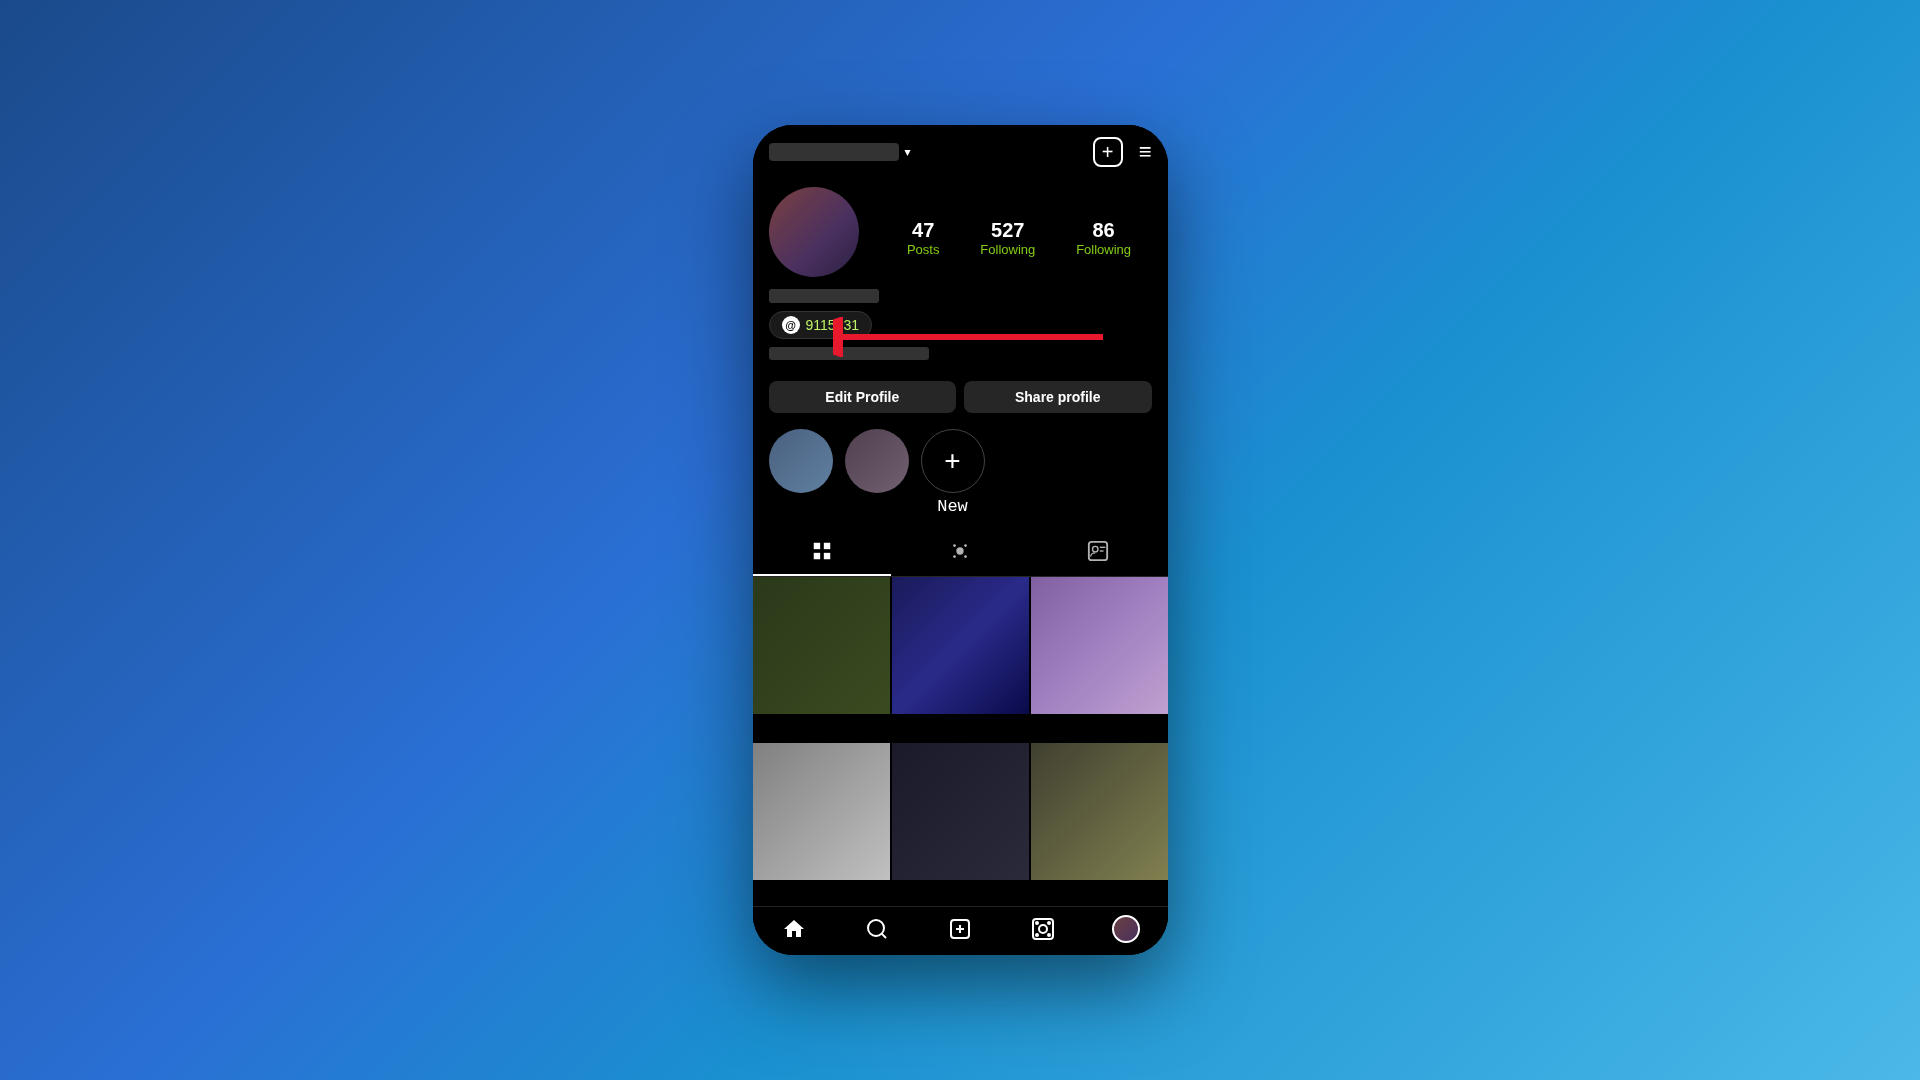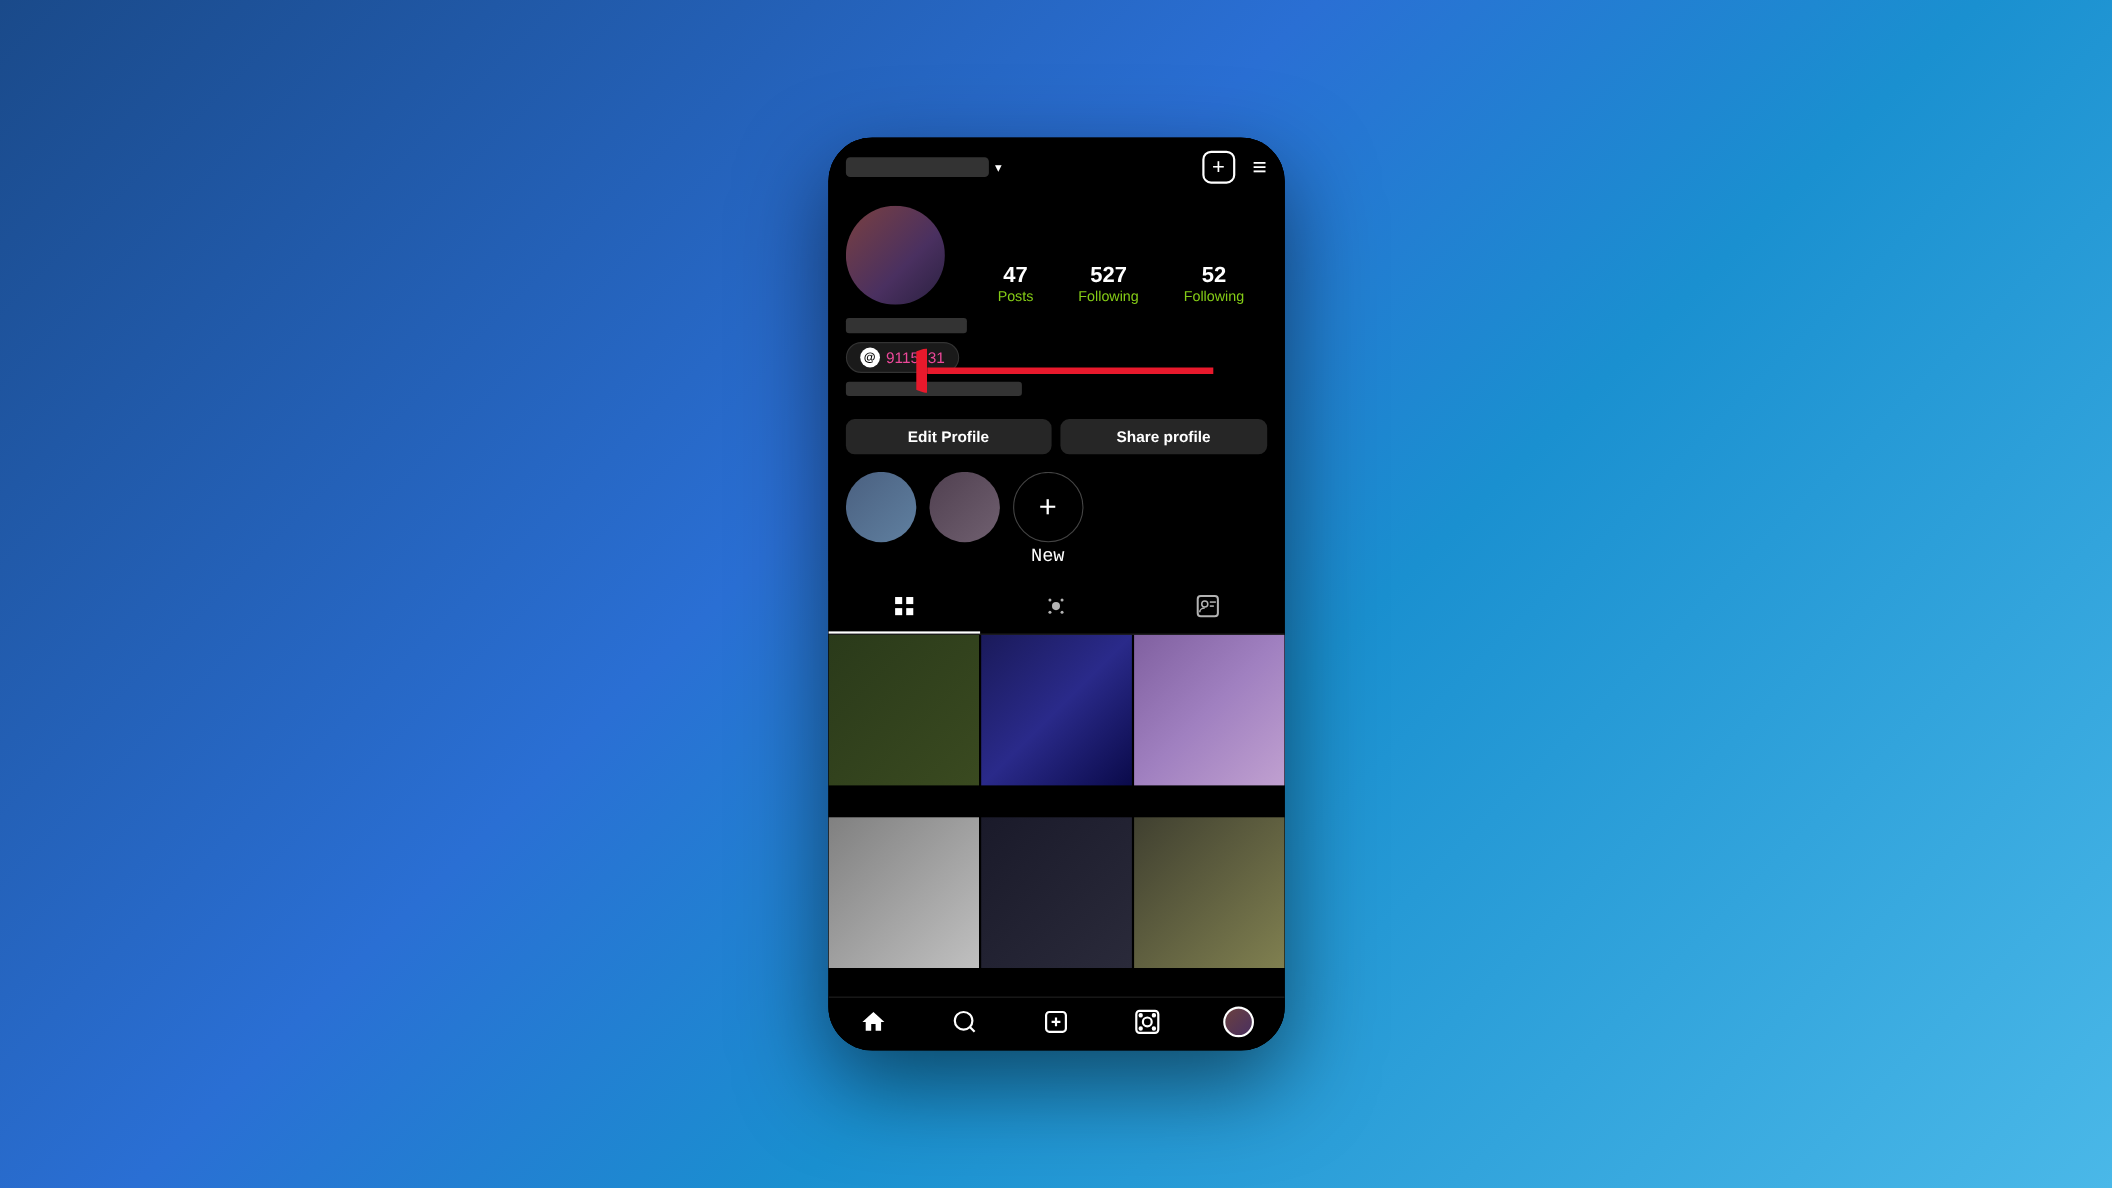--- a/index.html
+++ b/index.html
@@ -77,21 +77,21 @@
       font-weight: 300;
     }
 
     
     .profile-section {
       padding: 8px 16px 0;
       background: #000;
     }
     .profile-top {
       display: flex;
-      align-items: flex-end;
+      align-items: center;
       gap: 28px;
       margin-bottom: 12px;
     }
     .avatar {
       width: 90px;
       height: 90px;
       border-radius: 50%;
       background: linear-gradient(135deg, #8B5252 0%, #5a3a3a 50%, #3a3050 100%);
       flex-shrink: 0;
       overflow: hidden;
@@ -149,21 +149,21 @@
       border-radius: 50%;
       background: #fff;
       display: flex;
       align-items: center;
       justify-content: center;
       font-size: 11px;
       color: #000;
       font-weight: 700;
     }
     .threads-id {
-      color: #ec4899;
+      color: #bef264;
       font-size: 14px;
     }
     .profile-bio-bar {
       width: 160px;
       height: 13px;
       background: #333;
       border-radius: 3px;
       margin-bottom: 12px;
     }
 
@@ -326,21 +326,21 @@
         <div class="stats-row">
           <div class="stat-item">
             <span class="stat-number">47</span>
             <span class="stat-label">Posts</span>
           </div>
           <div class="stat-item">
             <span class="stat-number">527</span>
             <span class="stat-label">Following</span>
           </div>
           <div class="stat-item">
-            <span class="stat-number">52</span>
+            <span class="stat-number">86</span>
             <span class="stat-label">Following</span>
           </div>
         </div>
       </div>
 
       
       <div class="profile-name-bar"></div>
 
       
       <div class="threads-badge">

